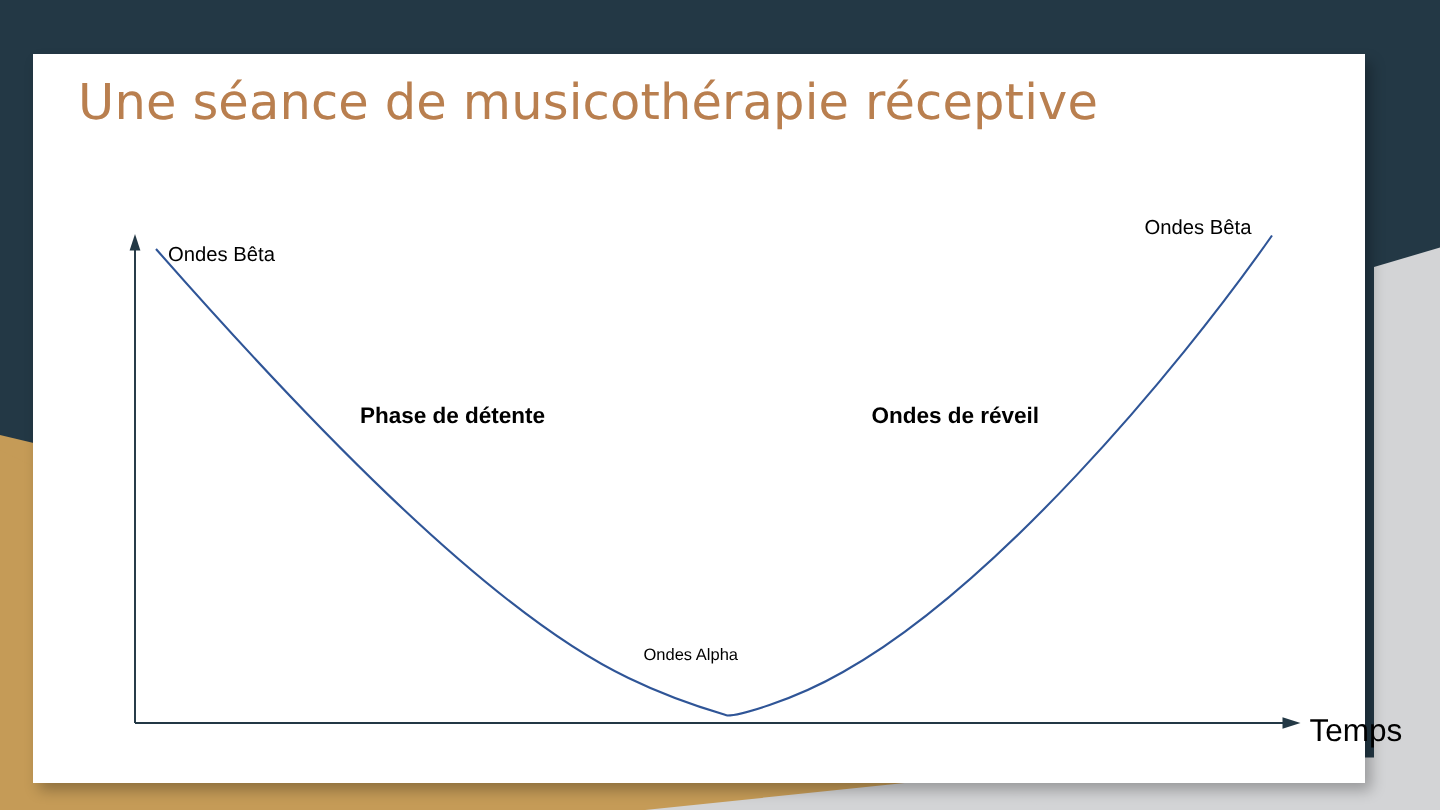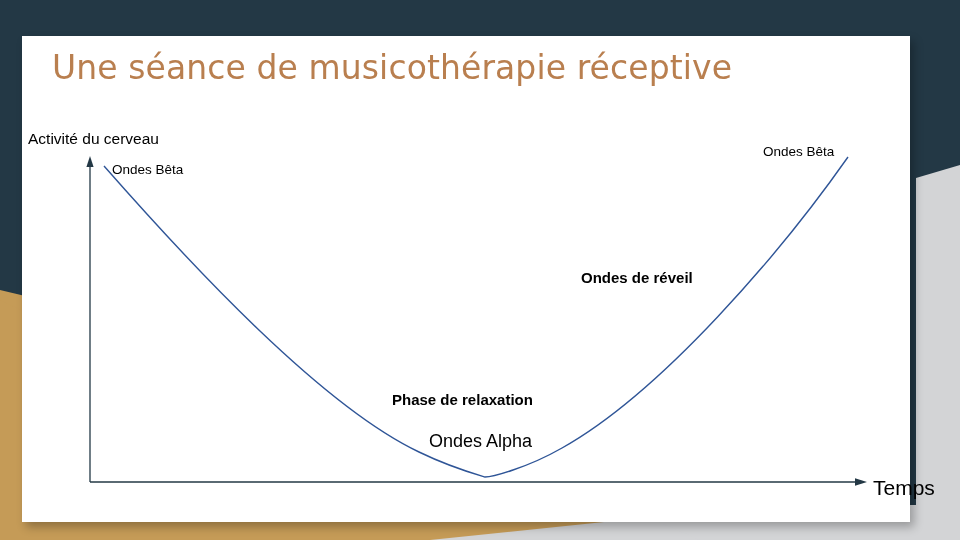--- a/index.html
+++ b/index.html
@@ -99,21 +99,21 @@
     font-size: 13.5px;
   }
   .lbl-beta-right {
     left: 741px;
     top: 108px;
     font-size: 13.5px;
   }
   .lbl-alpha {
     left: 407px;
     top: 395px;
-    font-size: 18px;
+    font-size: 11px;
     text-align: center;
   }
   .lbl-phase {
     font-size: 15px;
     font-weight: bold;
   }
   .lbl-detente { left: 218px; top: 233px; }
   .lbl-reveil  { left: 559px; top: 233px; }
   .lbl-relax   { left: 370px; top: 355px; }
 </style>
@@ -153,29 +153,28 @@
         </g>
 
         <path d="M 82 130
                  C 170 230, 300 370, 397 416
                  C 430 432, 460 440, 463 441
                  C 470 441, 505 432, 540 412
                  C 640 356, 760 215, 826 121" fill="none" stroke="#2f5597" stroke-width="1.4"></path>
       </svg>
     </div>
 
-    <div class="lbl lbl-axis-y">Activité du cerveau</div>
 
     <div class="lbl lbl-axis-x">Temps</div>
 
     <div class="lbl lbl-beta-left">Ondes Bêta</div>
 
     <div class="lbl lbl-beta-right">Ondes Bêta</div>
 
     <div class="lbl lbl-alpha">Ondes Alpha</div>
 
+    <div class="lbl lbl-phase lbl-detente">Phase de détente</div>
 
     <div class="lbl lbl-phase lbl-reveil">Ondes de réveil</div>
 
-    <div class="lbl lbl-phase lbl-relax">Phase de relaxation</div>
 
   </div>
 </div>
 
 </body></html>

